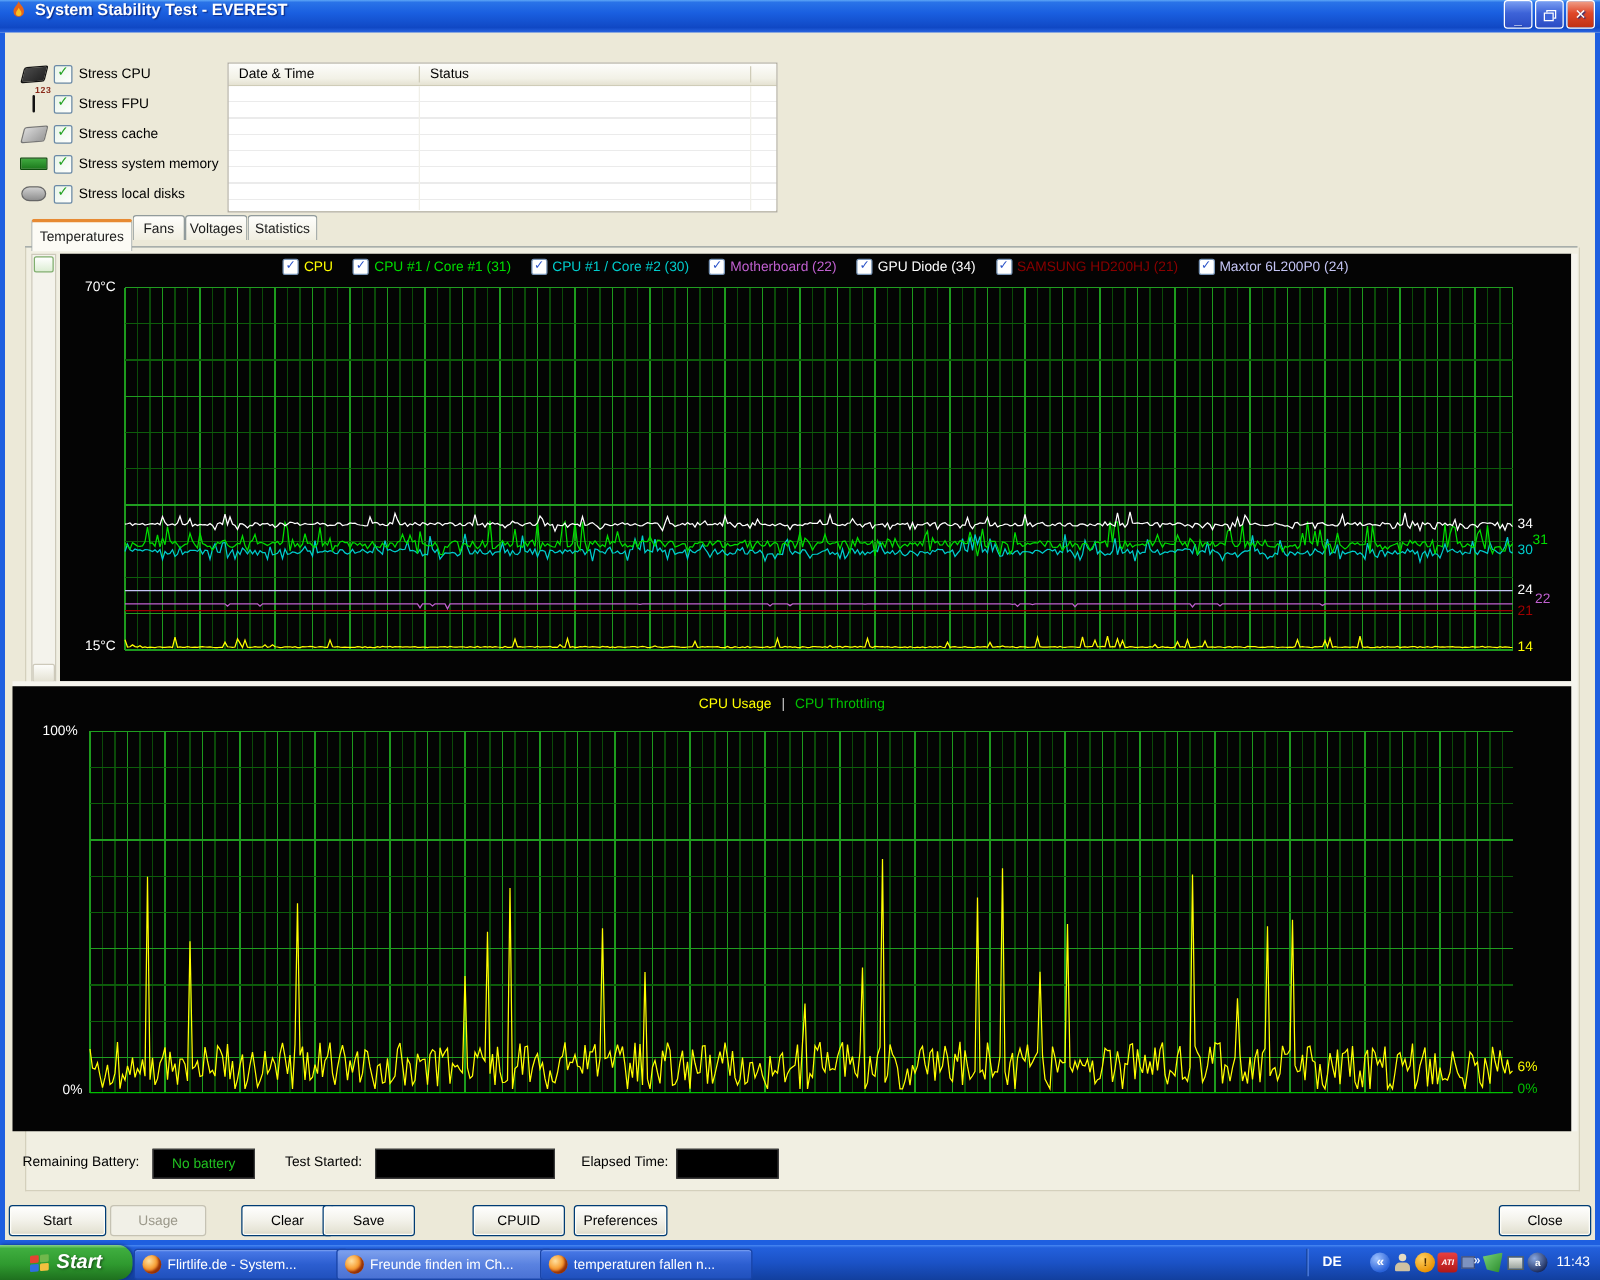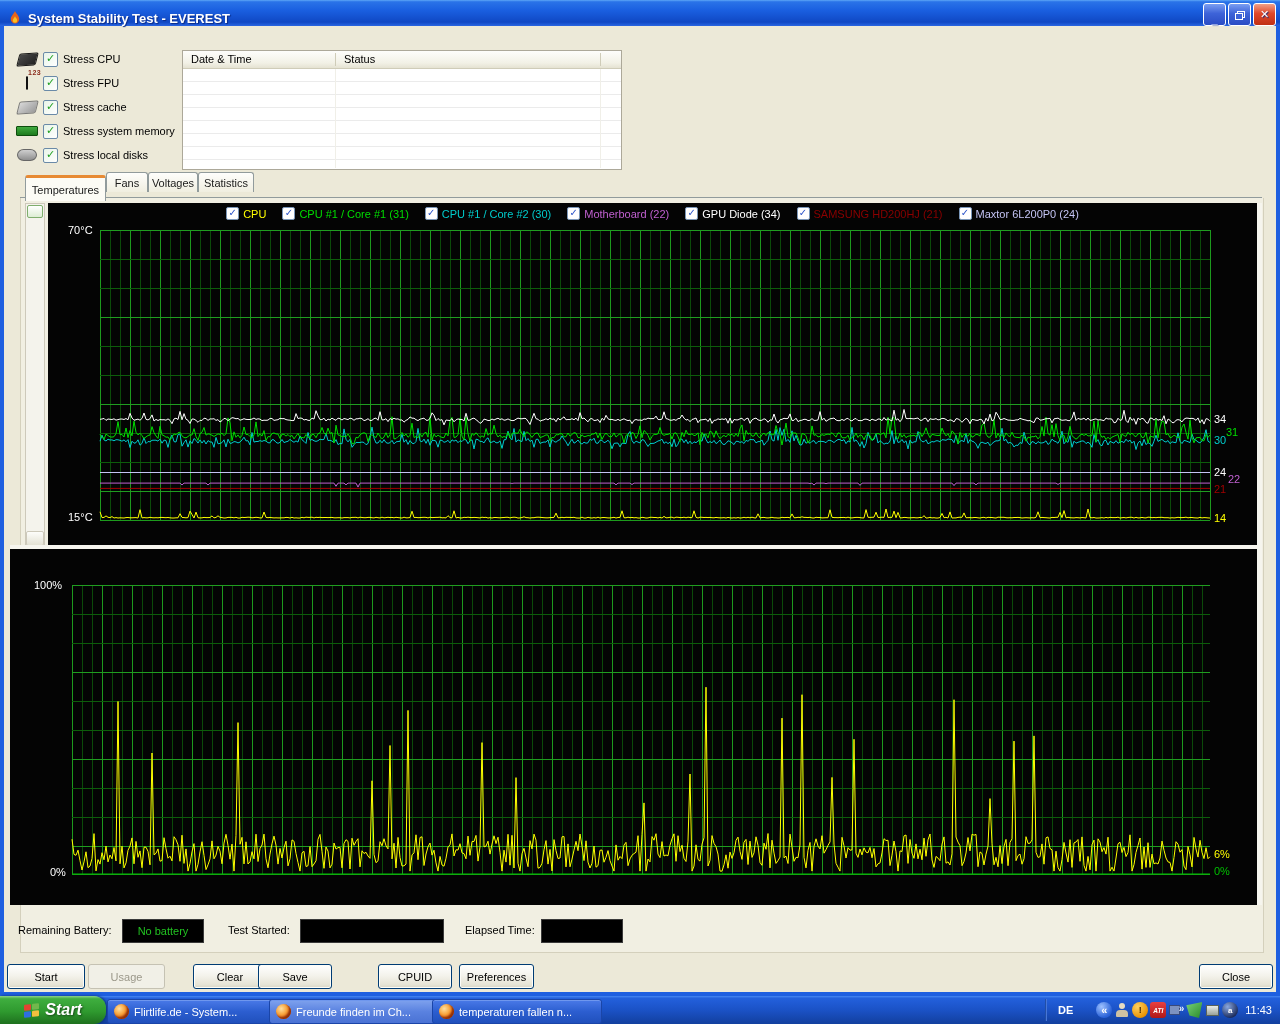--- a/index.html
+++ b/index.html
@@ -4,21 +4,21 @@
 <style>
   html,body{margin:0;padding:0}
   body{width:1280px;height:1024px;overflow:hidden;position:relative;
        font-family:"Liberation Sans","DejaVu Sans",sans-serif;font-size:11px;
        background:#ece9d8;-webkit-font-smoothing:antialiased}
   .abs{position:absolute}
 
   
   #titlebar{left:0;top:0;width:1280px;height:26px;
     background:linear-gradient(180deg,#5ea7f7 0%,#2a73e8 7%,#1a5fe0 40%,#1048c4 85%,#2a66e2 100%);
-    display:flex;align-items:flex-end;color:#fff;font-weight:bold;font-size:13px;
+    display:flex;align-items:flex-start;color:#fff;font-weight:bold;font-size:13px;
     text-shadow:1px 1px 1px #0a2a86}
   #frame-left{left:0;top:26px;width:4px;height:970px;background:#1e5fe0}
   #frame-right{left:1276px;top:26px;width:4px;height:970px;background:#1e5fe0}
   #frame-bottom{left:0;top:992px;width:1280px;height:4px;background:#1e5fe0}
   .tb-btn{width:21px;height:21px;border:1px solid #fff;border-radius:3px;margin-left:2px;
     background:linear-gradient(180deg,#7a9ef2 0%,#3d63d8 45%,#2a4cc4 100%);
     color:#fff;display:flex;align-items:center;justify-content:center;font-size:11px;font-weight:bold}
   .tb-close{background:linear-gradient(180deg,#f0a088 0%,#e0482a 45%,#c03014 100%)}
   .restore-glyph{width:9px;height:8px;position:relative}
   .restore-glyph::before{content:"";position:absolute;left:2px;top:0;width:6px;height:5px;border:1px solid #fff}
@@ -384,20 +384,25 @@
       <span class="cur-label" style="color: rgb(192, 96, 208); left: 1180px; top: 270.091px;">22</span>
       <span class="cur-label" style="color: rgb(160, 0, 0); left: 1166px; top: 280.364px;">21</span>
       <span class="cur-label" style="color: rgb(255, 255, 0); left: 1166px; top: 308.891px;">14</span>
     </div>
 </div>
 
 <div class="abs" id="panel-gap"></div>
 <div class="abs" id="panel-right-edge"></div>
 
 <div class="abs chart-panel" id="usage-panel">
+  <div id="usage-header">
+    <span style="color:#ffff00">CPU Usage</span>
+    <span style="color:#d0d0d0">|</span>
+    <span style="color:#00c000">CPU Throttling</span>
+  </div>
   <span class="axis-label" style="left:24px;top:30px">100%</span>
   <span class="axis-label" style="left:40px;top:317px">0%</span>
   <svg id="usage-svg" width="1247" height="356">
       <line x1="62" y1="36" x2="62" y2="325" stroke="#1d9a1d" shape-rendering="crispEdges"></line>
       <line x1="72" y1="36" x2="72" y2="325" stroke="#0b4a09" shape-rendering="crispEdges"></line>
       <line x1="82" y1="36" x2="82" y2="325" stroke="#0b4a09" shape-rendering="crispEdges"></line>
       <line x1="92" y1="36" x2="92" y2="325" stroke="#1d9a1d" shape-rendering="crispEdges"></line>
       <line x1="102" y1="36" x2="102" y2="325" stroke="#0b4a09" shape-rendering="crispEdges"></line>
       <line x1="112" y1="36" x2="112" y2="325" stroke="#0b4a09" shape-rendering="crispEdges"></line>
       <line x1="122" y1="36" x2="122" y2="325" stroke="#1d9a1d" shape-rendering="crispEdges"></line>

